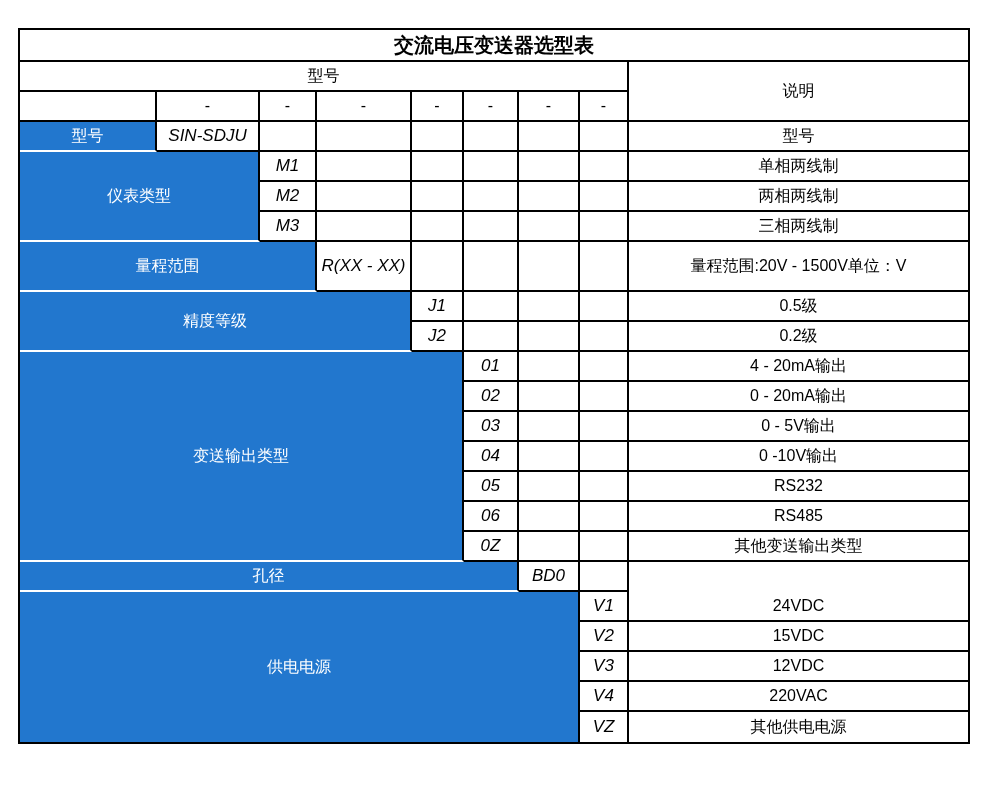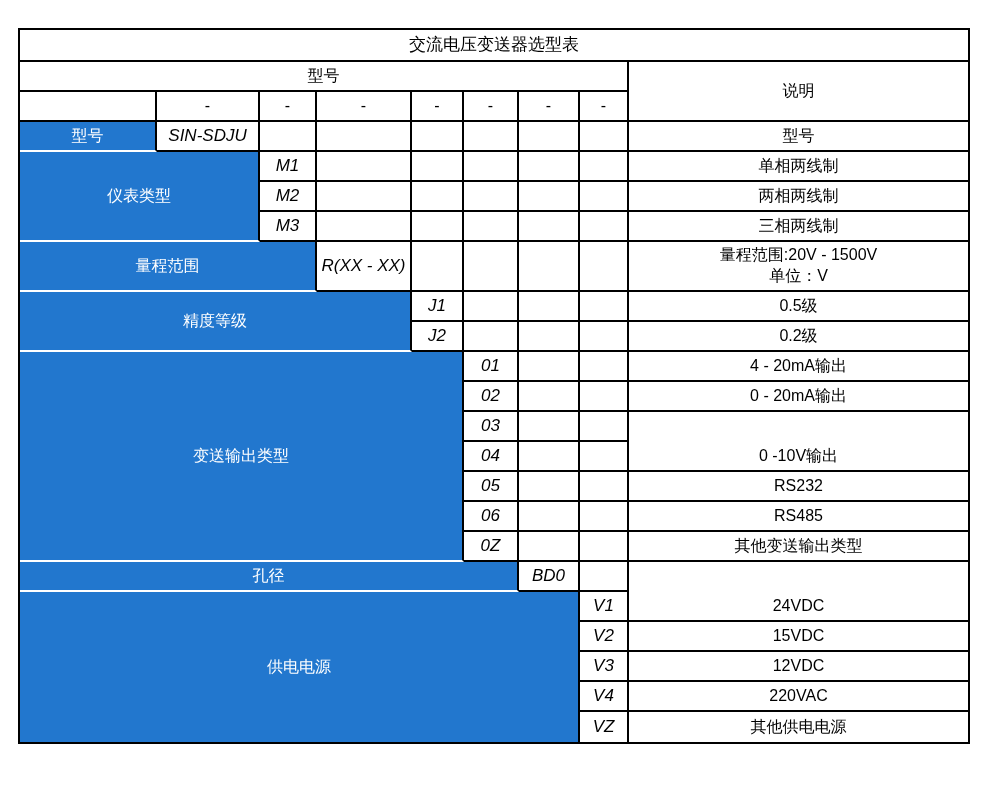--- a/index.html
+++ b/index.html
@@ -14,23 +14,23 @@
   }
   .c{
     border-right:2px solid #000;border-bottom:2px solid #000;
     display:flex;align-items:center;justify-content:center;
     font-size:16px;line-height:1.25;overflow:hidden;white-space:nowrap;
   }
   .lc{border-right:none;}
   .lr{border-bottom:none;}
   .b{background:#2277ce;color:#fff;border-bottom-color:#fff;}
   .b.lr{border-bottom:none;}
-  .title{font-weight:normal;font-size:17px;}
+  .title{font-weight:bold;font-size:20px;}
   .code{font-size:17px;font-style:italic;}
-  .two{flex-direction:column;line-height:1.3;}
+  .two{flex-direction:row;line-height:1.3;}
 </style>
 </head>
 <body>
 
 <div class="page">
   <div class="tbl">
 
     <div class="c lc title" style="grid-area:1/1/2/10">交流电压变送器选型表</div>
 
     <div class="c" style="grid-area:2/1/3/9">型号</div>
@@ -112,20 +112,21 @@
     <div class="c lc" style="grid-area:11/9">4 - 20mA输出</div>
 
     <div class="c code" style="grid-area:12/6">02</div>
     <div class="c" style="grid-area:12/7"></div>
     <div class="c" style="grid-area:12/8"></div>
     <div class="c lc" style="grid-area:12/9">0 - 20mA输出</div>
 
     <div class="c code" style="grid-area:13/6">03</div>
     <div class="c" style="grid-area:13/7"></div>
     <div class="c" style="grid-area:13/8"></div>
+    <div class="c lc" style="grid-area:13/9">0 - 5V输出</div>
 
     <div class="c code" style="grid-area:14/6">04</div>
     <div class="c" style="grid-area:14/7"></div>
     <div class="c" style="grid-area:14/8"></div>
     <div class="c lc" style="grid-area:14/9">0 -10V输出</div>
 
     <div class="c code" style="grid-area:15/6">05</div>
     <div class="c" style="grid-area:15/7"></div>
     <div class="c" style="grid-area:15/8"></div>
     <div class="c lc" style="grid-area:15/9">RS232</div>

